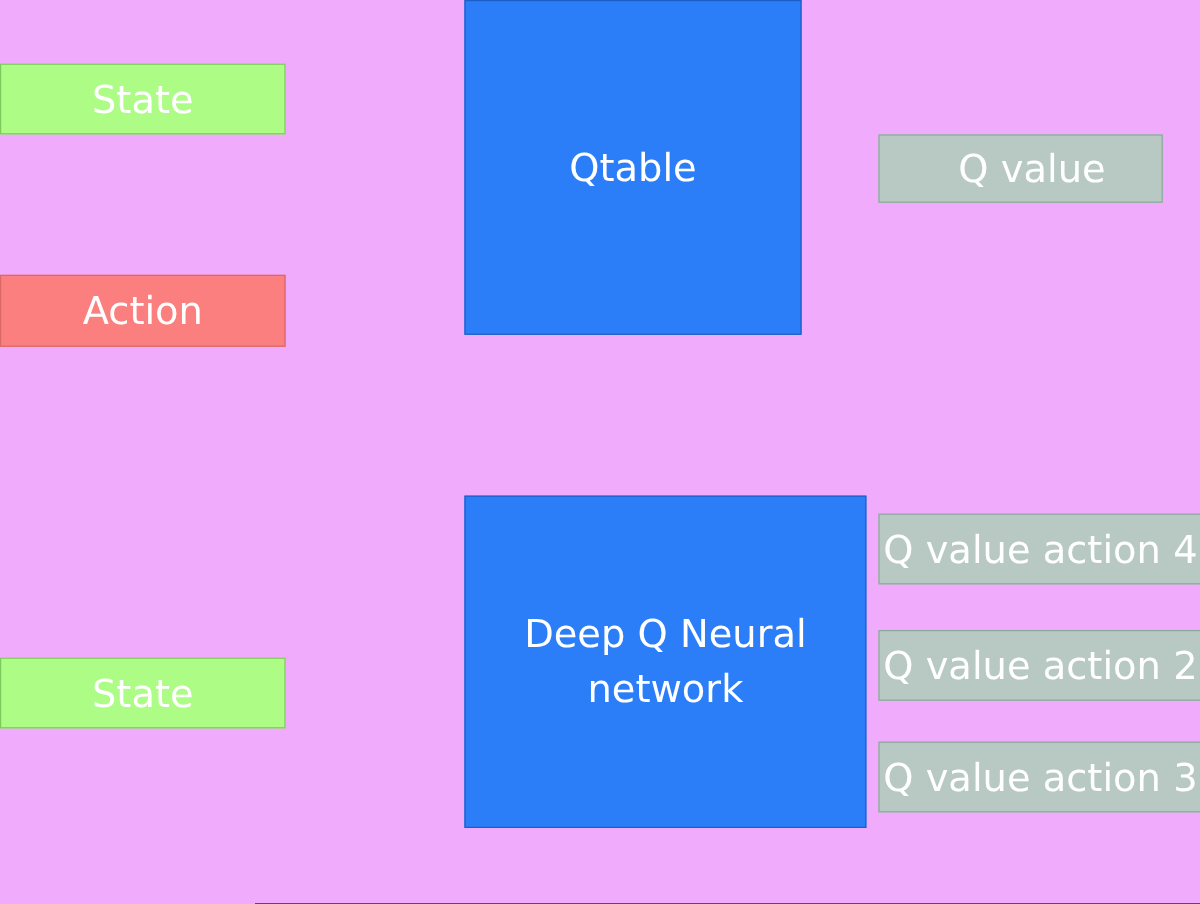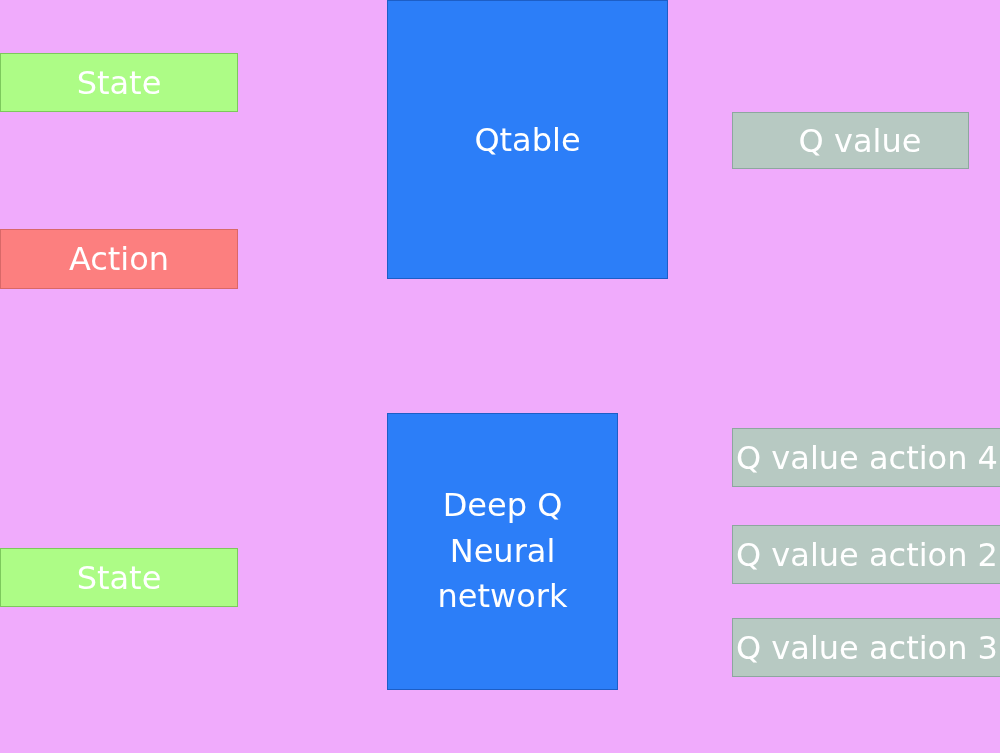--- a/index.html
+++ b/index.html
@@ -36,21 +36,21 @@
     justify-content: flex-start;
     padding-left: 3px;
   }
   
   #ql-state   { left: 0px;   top: 53px;  width: 238px; height: 59px; }
   #ql-action  { left: 0px;   top: 185px; width: 238px; height: 60px; margin-top: 44px; }
   #ql-qtable  { left: 387px; top: 0px;   width: 281px; height: 279px; }
   #ql-qvalue  { left: 732px; top: 112px; width: 237px; height: 57px; }
   
   #dq-state   { left: 0px;   top: 548px; width: 238px; height: 59px; }
-  #dq-network { left: 387px; top: 413px; width: 231px; height: 277px; }
+  #dq-network { left: 387px; top: 413px; width: 335px; height: 277px; }
   #dq-out1    { left: 732px; top: 428px; width: 280px; height: 59px; }
   #dq-out2    { left: 732px; top: 525px; width: 280px; height: 59px; }
   #dq-out3    { left: 732px; top: 618px; width: 280px; height: 59px; }
 </style>
 </head>
 <body>
 
 <div class="canvas" style="background-color: #f0abfc;">
 
   <section>

